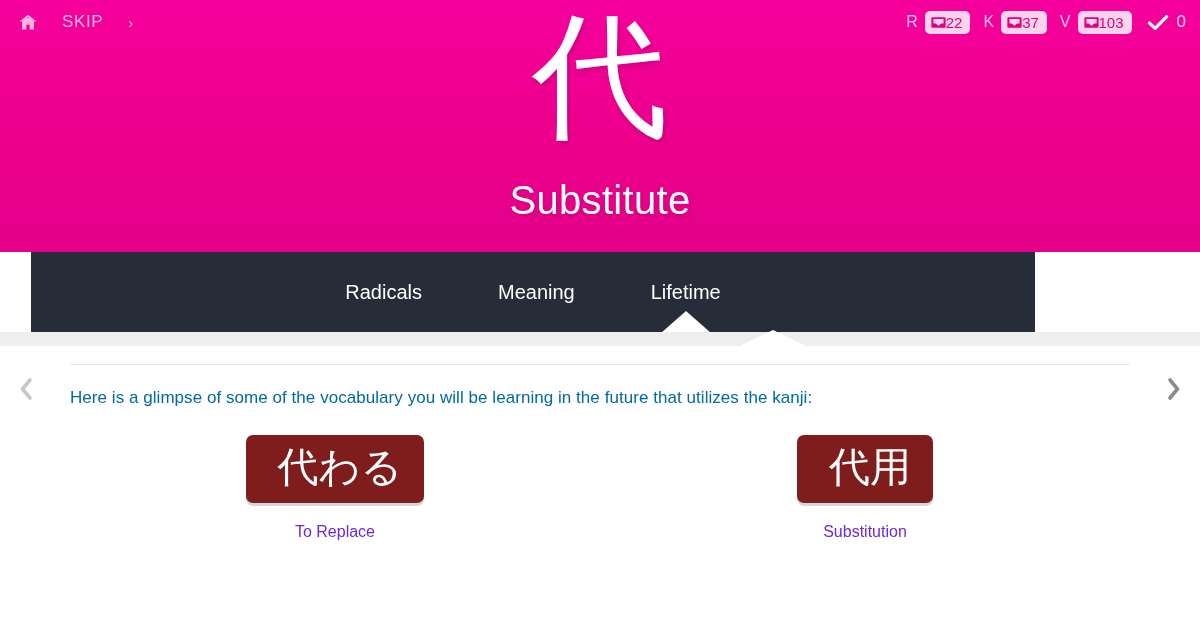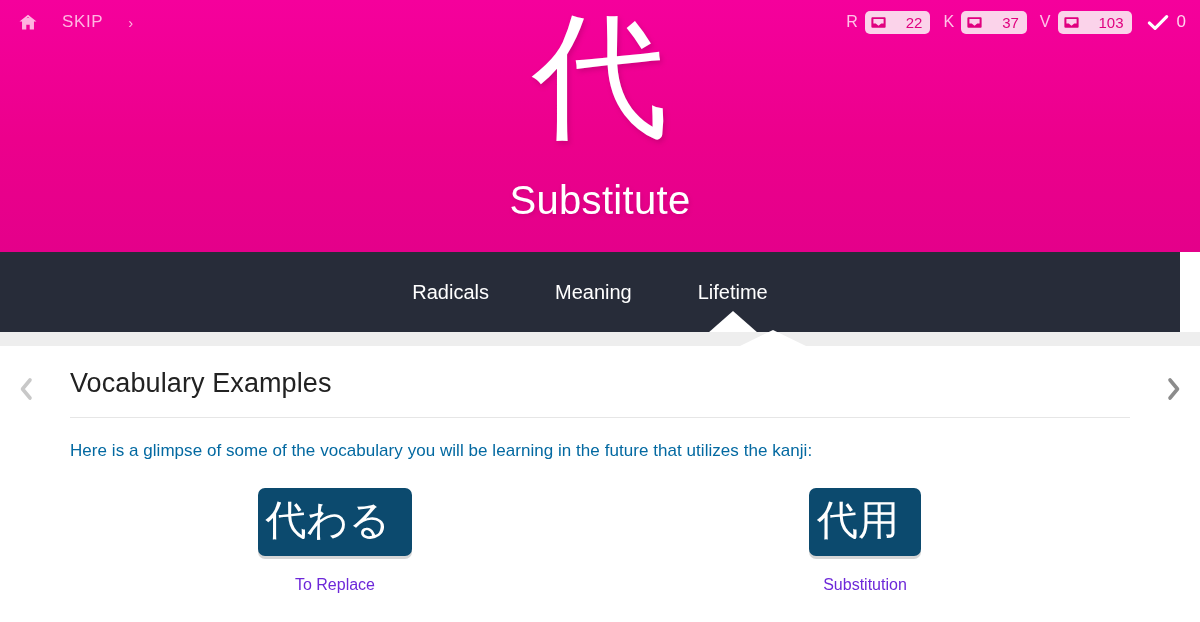--- a/index.html
+++ b/index.html
@@ -83,21 +83,21 @@
 
   .counter-letter {
     color: #ffc2e8;
     font-size: 16px;
     font-weight: 400;
   }
 
   .counter-pill {
     display: inline-flex;
     align-items: center;
-    gap: 20px;
+    gap: 0;
     background: #fbd3ea;
     color: #e0007f;
     border-radius: 5px;
     padding: 2px 8px 2px 6px;
     height: 23px;
     font-size: 15px;
     font-weight: 400;
   }
   .counter-pill .tray-icon { display: inline-flex; align-items: center; }
   .counter-pill .tray-icon svg { display: block; }
@@ -139,27 +139,28 @@
     color: #ffffff;
     font-size: 40px;
     font-weight: 300;
     letter-spacing: 0.3px;
     text-shadow: 1px 2px 4px rgba(150, 0, 90, 0.3);
   }
 
   
   .navbar {
     position: relative;
-    width: 1180px;
+    width: 1004px;
     height: 80px;
     background: #272c39;
     display: flex;
     align-items: center;
     justify-content: center;
-    gap: 0px;
+    gap: 10px;
+    margin-left: 31px;
   }
 
   .nav-tab {
     color: #ffffff;
     font-size: 20px;
     font-weight: 300;
     padding: 0 33px;
     line-height: 80px;
     cursor: pointer;
     position: relative;
@@ -260,24 +261,24 @@
   }
 
   .vocab-item {
     flex: 1 1 0;
     display: flex;
     flex-direction: column;
     align-items: center;
   }
 
   .vocab-chip {
-    background: #0c4a6e;
+    background: #7f1d1d;
     color: #ffffff;
     border-radius: 7px;
-    padding: 8px 22px 12px 8px;
+    padding: 8px 22px 12px 32px;
     font-size: 41px;
     line-height: 1.18;
     font-weight: 400;
     box-shadow: 0 3px 0 rgba(0,0,0,0.16);
     font-family: "DejaVu Sans", "Liberation Sans", sans-serif;
     cursor: pointer;
     white-space: nowrap;
   }
 
   .vocab-caption {
@@ -385,21 +386,20 @@
 
     <div class="arrow-nav right">
       <span>
         <svg width="22" height="30" viewBox="0 0 22 30" fill="none" stroke="currentColor" stroke-width="3.6" stroke-linecap="round" stroke-linejoin="round" aria-hidden="true">
           <path d="M7 6 14.5 15 7 24"></path>
         </svg>
       </span>
     </div>
 
     <div class="content-inner">
-      <div class="section-title">Vocabulary Examples</div>
       <div class="title-rule"></div>
       <div class="intro-text">Here is a glimpse of some of the vocabulary you will be learning in the future that utilizes the kanji:</div>
 
       <div class="vocab-row">
 
         <div class="vocab-item">
           <div class="vocab-chip">代わる</div>
           <div class="vocab-caption">To Replace</div>
         </div>
 

